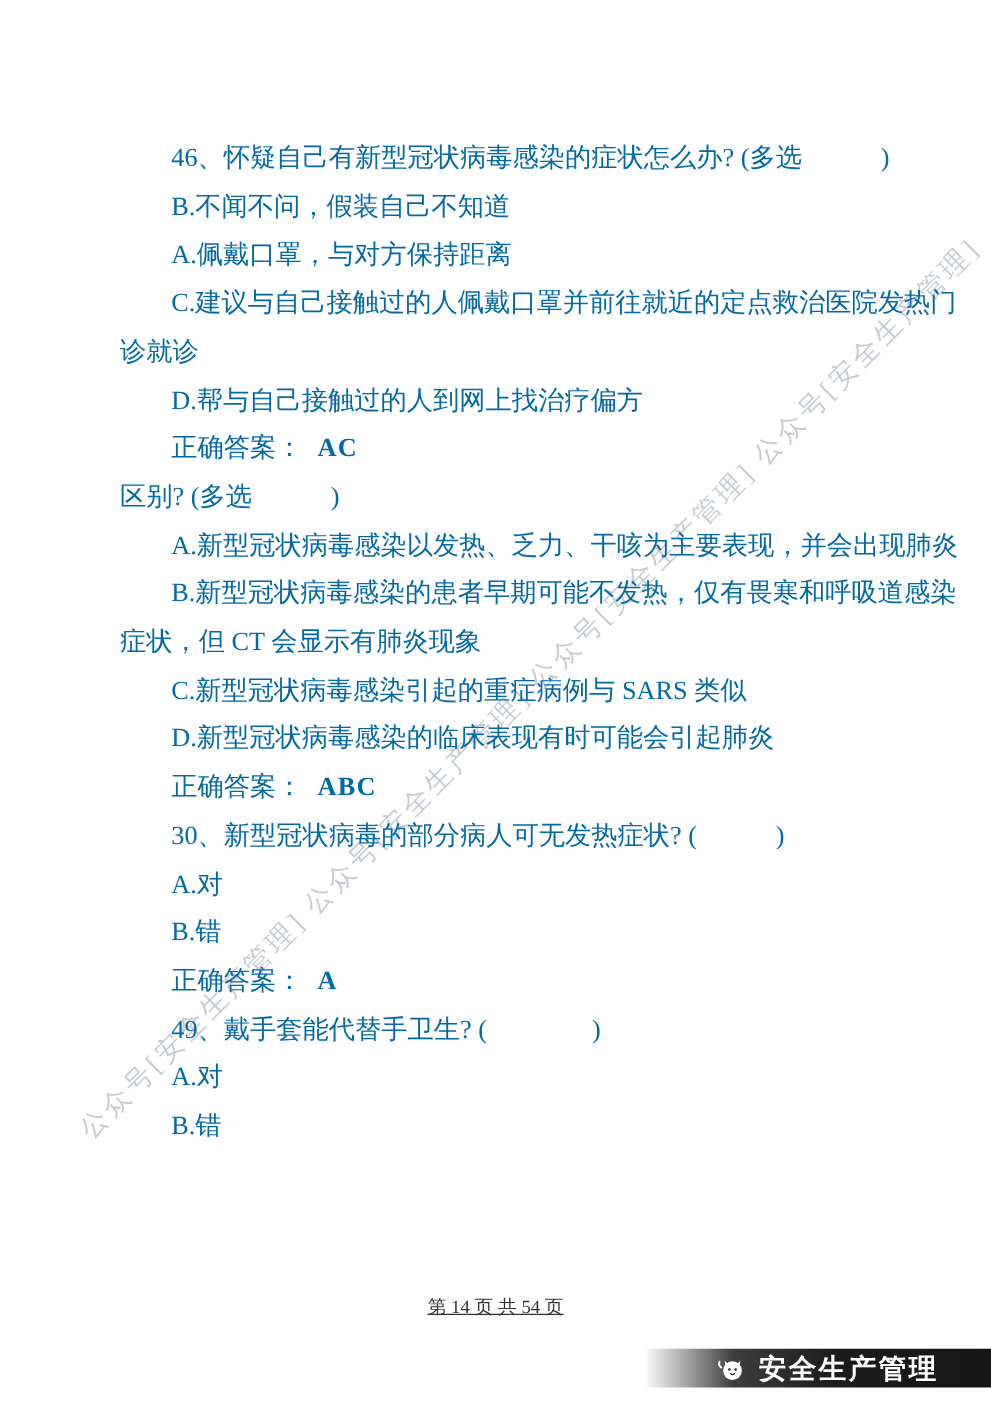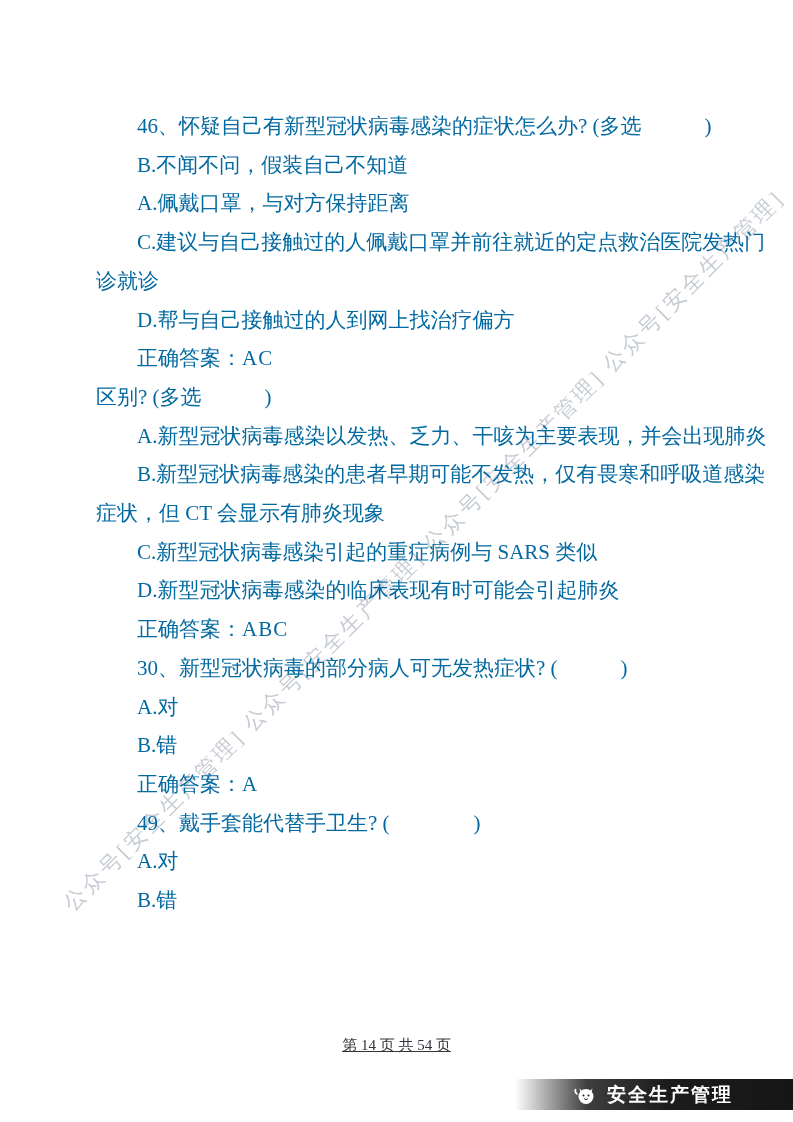--- a/index.html
+++ b/index.html
@@ -36,21 +36,21 @@
     z-index: 1;
     font-size: 21px;
     line-height: 38.7px;
     color: #0369a1;
   }
   .doc p {
     margin: 0;
     white-space: pre;
   }
   .doc p.indent { padding-left: 41px; }
-  .doc b { font-weight: normal; letter-spacing: 1px; }
+  .doc b { font-weight: bold; letter-spacing: 1px; margin-left: 12px; }
 
   
   .footer {
     position: absolute;
     left: 0; top: 1036px;
     width: 100%;
     text-align: center;
     font-size: 15px;
     color: #30343a;
     z-index: 1;
@@ -73,21 +73,21 @@
   }
   .brand-band .cat {
     width: 26px; height: 26px;
     margin-left: 58px;
     flex: 0 0 auto;
   }
   .brand-band .brand-name {
     color: #ffffff;
     font-family: Liberation Mono, monospace;
     font-weight: bold;
-    font-size: 19px;
+    font-size: 22px;
     letter-spacing: 2px;
     margin-left: 8px;
     white-space: nowrap;
   }
 </style>
 </head>
 <body>
 
 <div class="watermark" id="watermark">公众号[安全生产管理] 公众号[安全生产管理] 公众号[安全生产管理] 公众号[安全生产管理]</div>
 

